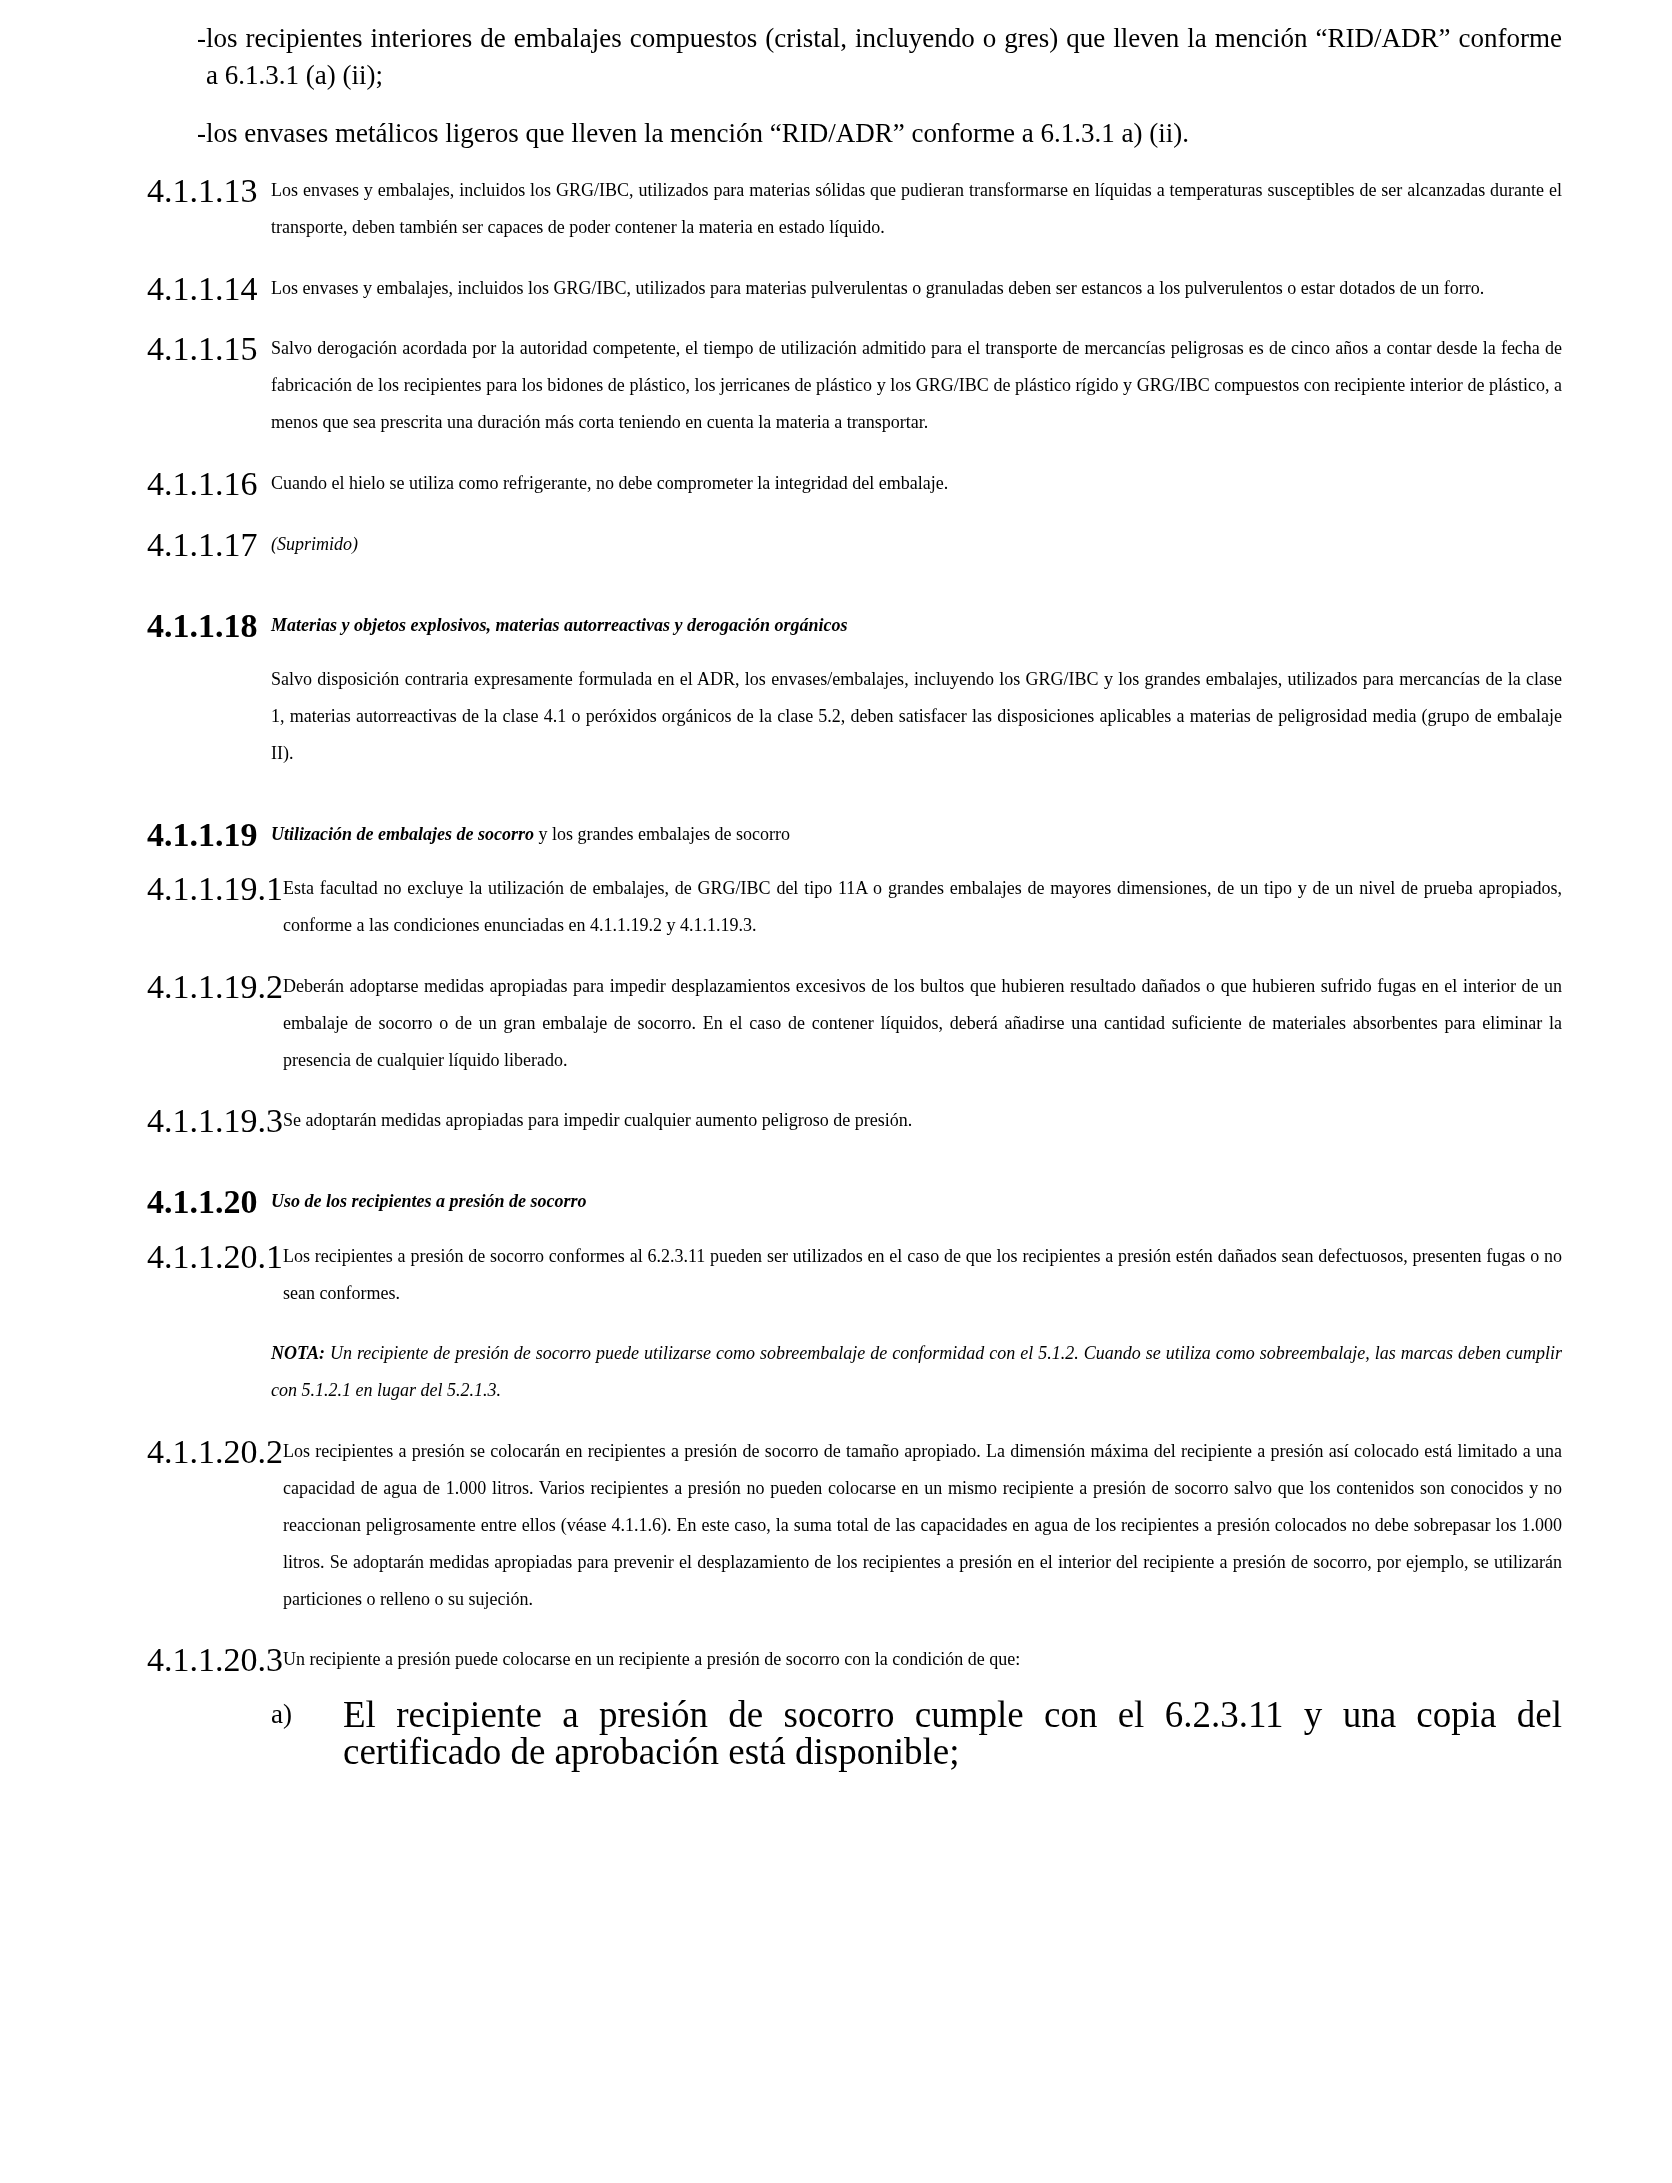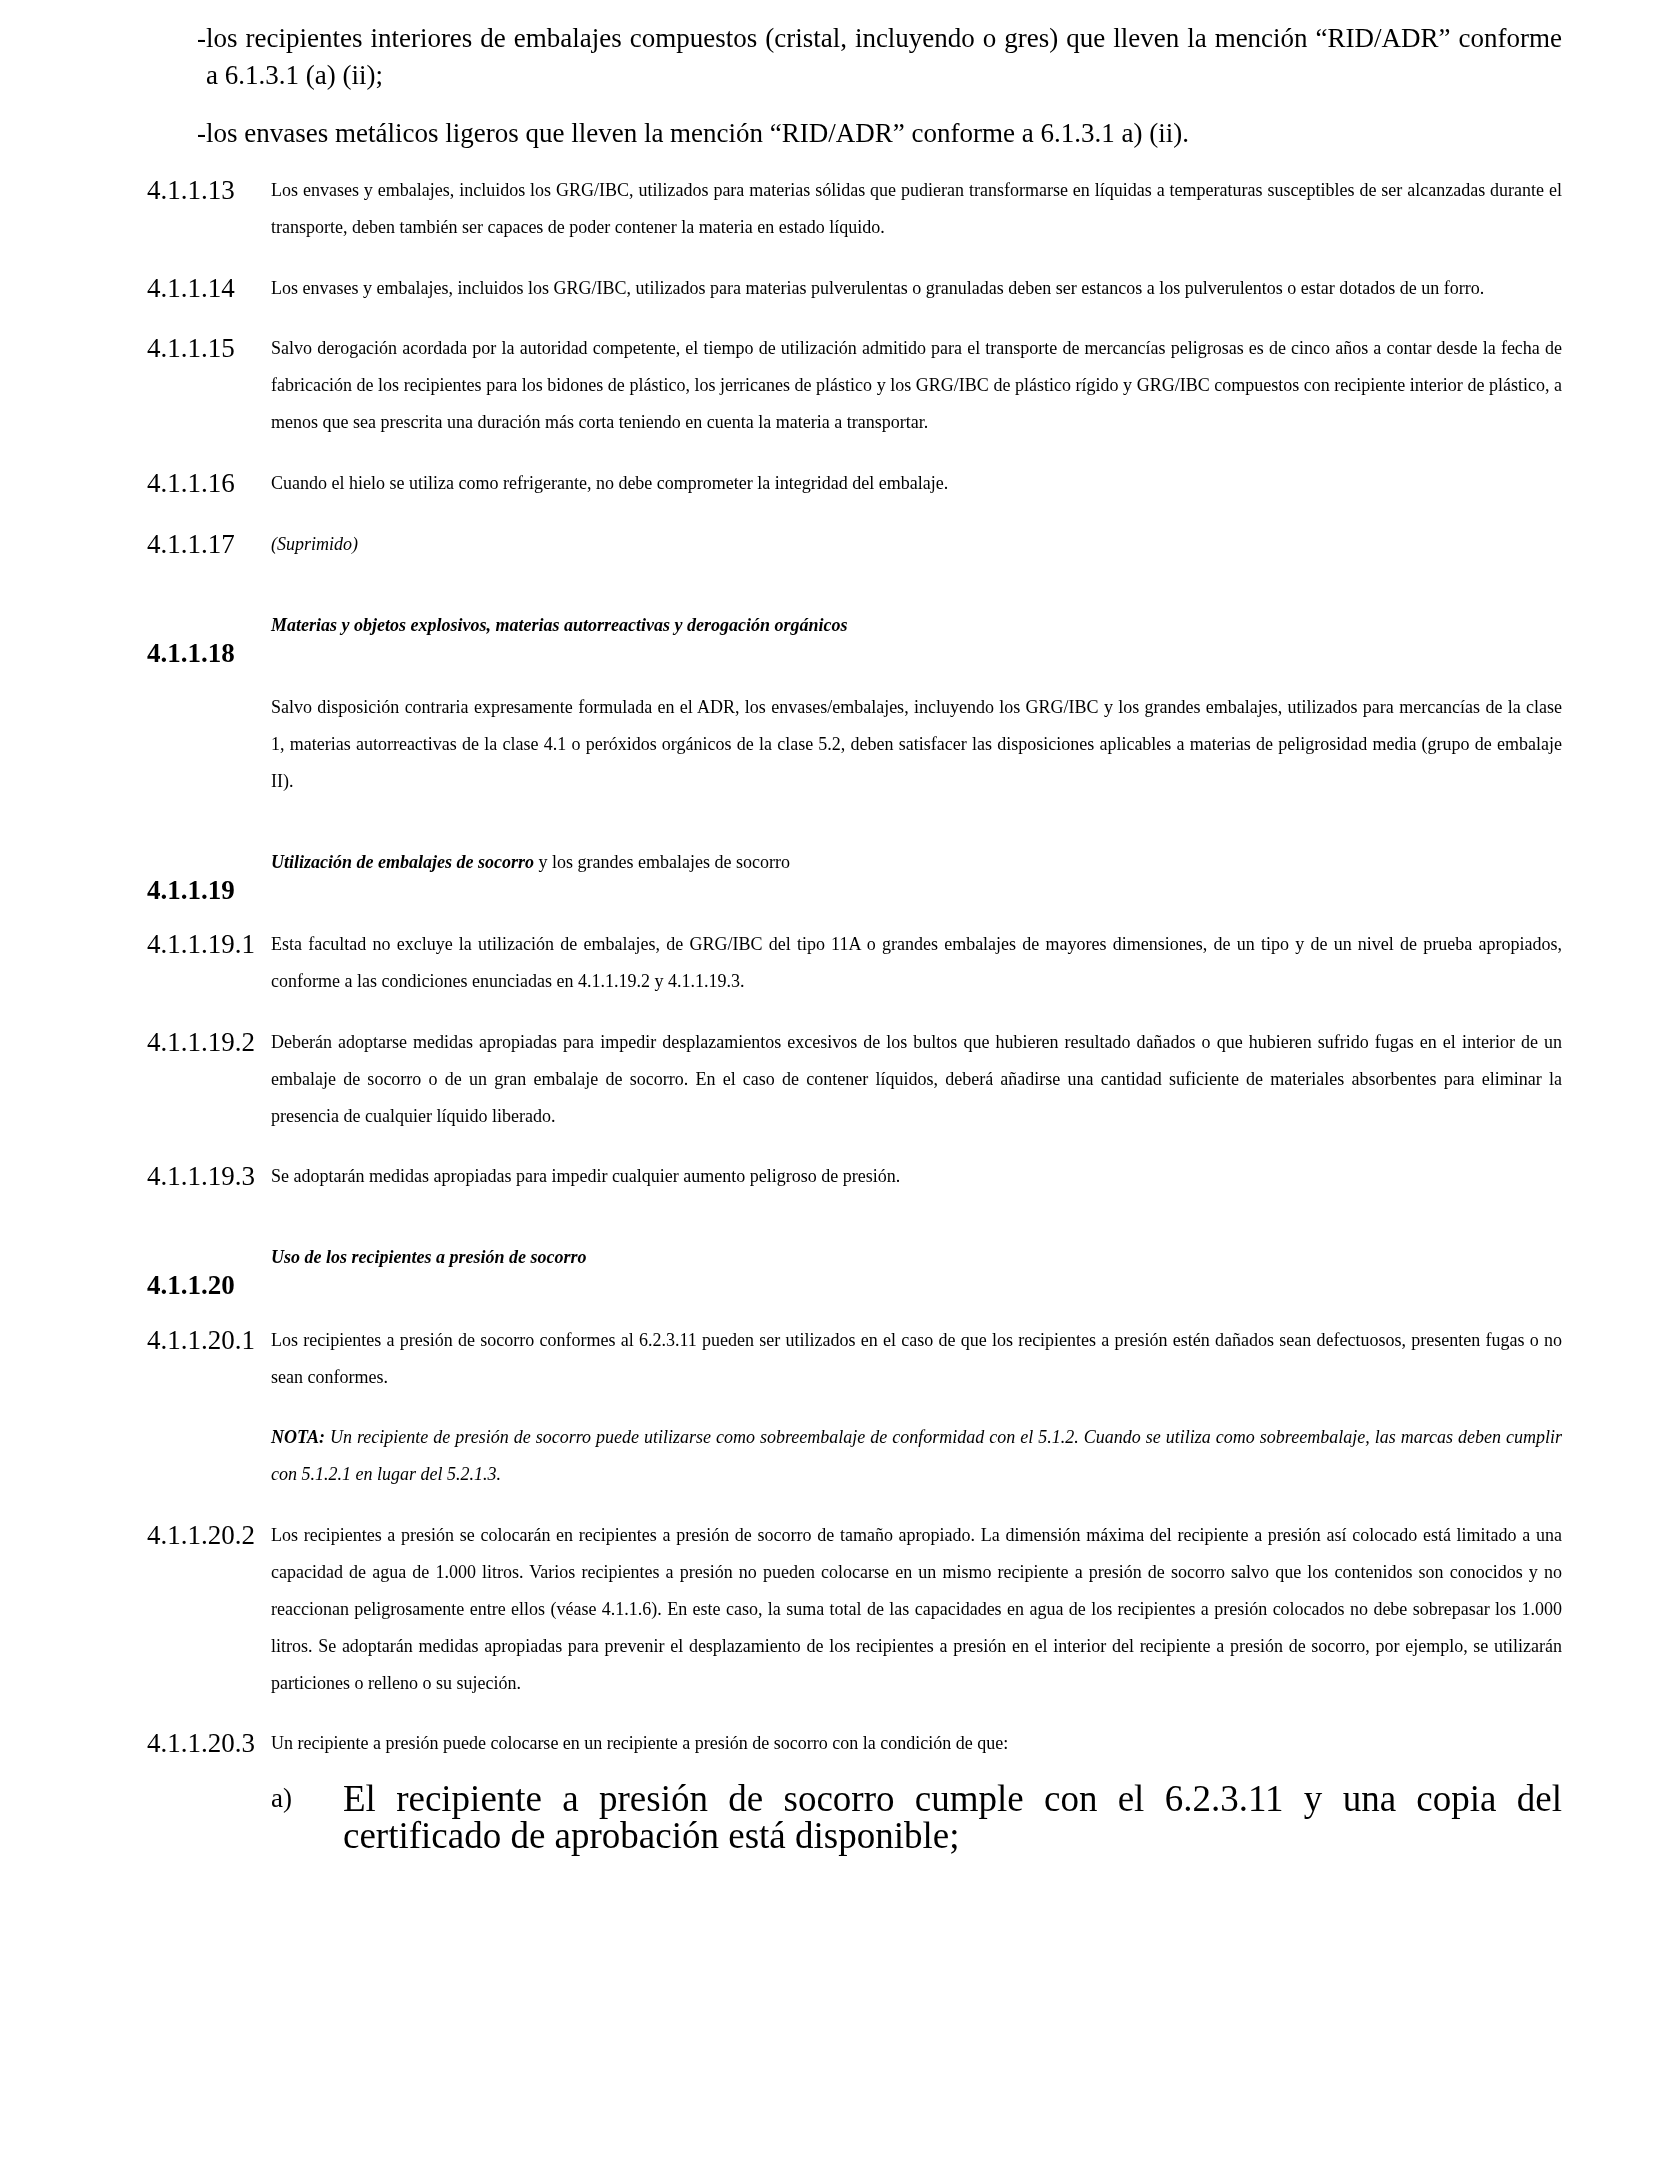--- a/index.html
+++ b/index.html
@@ -21,27 +21,27 @@
   }
   
   .row {
     display: flex;
     align-items: flex-start;
     margin-bottom: 23.6px;
   }
   .row.tight { margin-bottom: 17.3px; }
   .num {
     flex: 0 0 203px;
-    font-size: 27px;
+    font-size: 34px;
     line-height: 37px;
     padding-left: 79px;
     box-sizing: border-box;
     white-space: nowrap;
   }
-  .num.bold { font-weight: bold; margin-top: 28px; }
+  .num.bold { font-weight: bold; }
   .body {
     flex: 1 1 auto;
     font-size: 18px;
     line-height: 37px;
     text-align: justify;
     text-justify: inter-word;
     padding-right: 42px;
     hyphens: none;
   }
   .heading {

